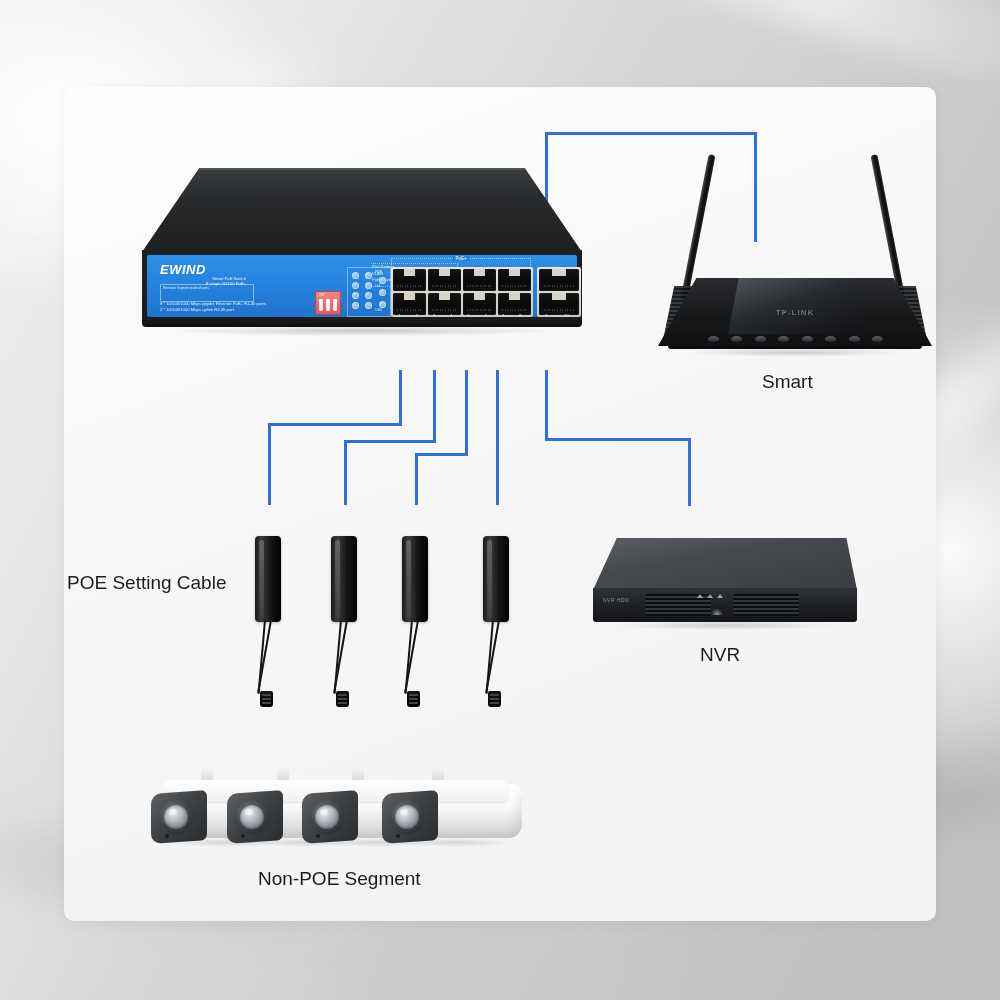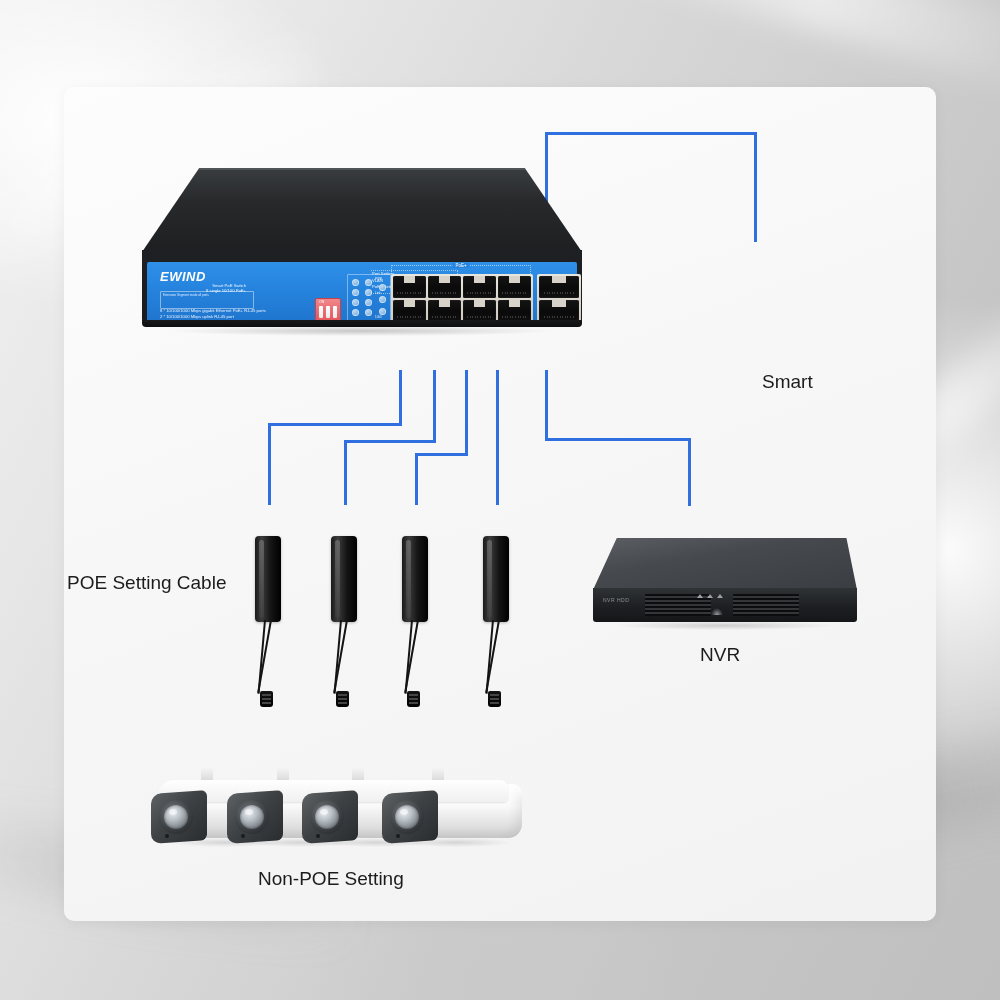--- a/index.html
+++ b/index.html
@@ -63,21 +63,21 @@
   .sw-top-edge {
     position: absolute; left: 57px; top: 0; width: 326px; height: 2px;
     background: #54585c; opacity:.85;
   }
   .sw-face {
     position: absolute; left: 0; top: 82px; width: 440px; height: 72px;
     background: linear-gradient(180deg,#1e2023 0%, #1a1c1e 100%);
     border-radius: 0 0 3px 3px;
   }
   .sw-blue {
-    position: absolute; left: 5px; top: 12px; width: 430px; height: 62px;
+    position: absolute; left: 5px; top: 5px; width: 430px; height: 62px;
     background: linear-gradient(180deg,#2f90e8 0%, #2583dd 45%, #1f74cc 100%);
     border-radius: 2px;
   }
   .sw-bottom-lip {
     position: absolute; left: 0; top: 152px; width: 440px; height: 7px;
     background: linear-gradient(180deg,#17191b,#0d0e10);
     border-radius: 0 0 4px 4px;
   }
   .sw-shadow {
     position: absolute; left: 30px; top: 158px; width: 380px; height: 10px;
@@ -498,20 +498,41 @@
           <span>9</span>
           <span>10</span>
         </div>
 
       </div>
     </div>
     <div class="sw-bottom-lip"></div>
     <div class="sw-shadow"></div>
   </div>
 
+  <div id="router">
+    <div class="ant" id="ant-l"></div>
+    <div class="ant" id="ant-r"></div>
+    <div class="rt-fins-l"></div>
+    <div class="rt-fins-r"></div>
+    <div class="rt-body"></div>
+    <div class="rt-gloss"></div>
+    <div class="rt-logo">TP-LINK</div>
+    <div class="rt-leds">
+      <i></i>
+      <i></i>
+      <i></i>
+      <i></i>
+      <i></i>
+      <i></i>
+      <i></i>
+      <i></i>
+    </div>
+    <div class="rt-base"></div>
+    <div class="rt-shadow"></div>
+  </div>
   <div class="label" style="left:762px; top:371px;">Smart</div>
 
   <div id="nvr">
     <div class="nvr-top"></div>
     <div class="nvr-face"></div>
     <div class="nvr-vent-l"></div>
     <div class="nvr-vent-r"></div>
     <div class="nvr-badge">NVR  HDD</div>
     <div class="nvr-btns">
       <i></i>
@@ -594,15 +615,15 @@
     <div class="cam-bracket"></div>
     <div class="cam-barrel"></div>
     <div class="cam-barrel-shade"></div>
     <div class="cam-sun"></div>
     <div class="cam-head"></div>
     <div class="cam-lens-ring"></div>
     <div class="cam-lens"></div>
     <div class="cam-ir"></div>
     <div class="cam-shadow"></div>
   </div>
-  <div class="label" style="left:258px; top:868px;">Non-POE Setting</div>
+  <div class="label" style="left:258px; top:868px;">Non-POE Segment</div>
 
 </div>
 
 </body></html>

